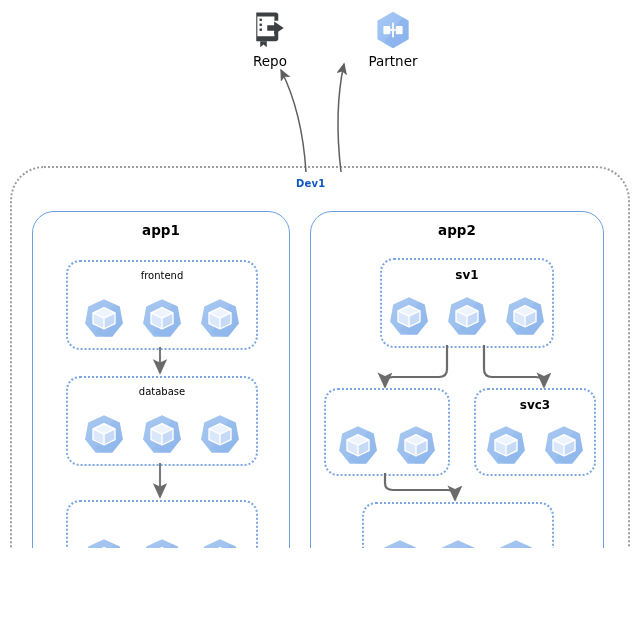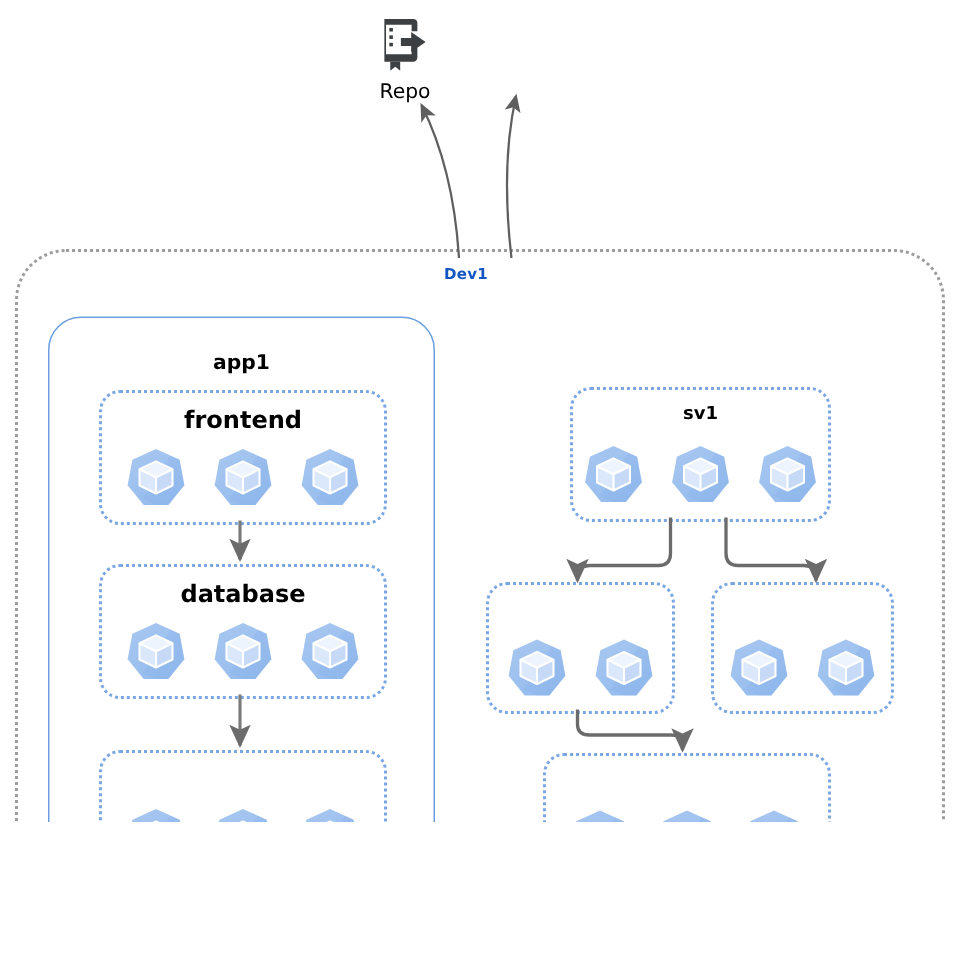--- a/index.html
+++ b/index.html
@@ -12,24 +12,24 @@
   .ext-label{font-size:13.5px;color:#000;margin-top:3px;line-height:1;white-space:nowrap;}
   .ext-icon{width:44px;height:44px;display:block;}
 
   
   .env-box{position:absolute;border:2px dotted #9d9d9d;border-radius:34px;background:transparent;}
   .env-title{position:absolute;font-size:10px;font-weight:bold;color:#1256c4;
              letter-spacing:.2px;white-space:nowrap;}
 
   .app-box{position:absolute;border:1.6px solid #6b9fe0;border-radius:22px;background:#fff;}
   .app-title{position:absolute;width:100%;text-align:center;font-size:13.5px;font-weight:bold;
-             color:#000;top:22px;left:0;}
+             color:#000;top:10px;left:0;}
 
   .svc-box{position:absolute;border:2px dotted #7aa7e3;border-radius:14px;background:#fff;}
-  .svc-title{position:absolute;width:100%;text-align:center;font-size:16px;font-weight:bold;
+  .svc-title{position:absolute;width:100%;text-align:center;font-size:10px;font-weight:normal;
              color:#000;top:8px;left:0;white-space:nowrap;}
   .svc-title.thin{font-weight:bold;font-size:12px;}
 
   .pod-row{position:absolute;left:0;width:100%;display:flex;justify-content:center;
            align-items:center;gap:14px;}
   .pod{width:44px;height:44px;display:block;}
 
   svg.edges{position:absolute;left:0;top:0;width:636px;height:636px;overflow:visible;}
 </style>
 </head>
@@ -44,20 +44,39 @@
         <rect x="12.6" y="11.6" width="2.6" height="2.6"></rect>
         <rect x="12.6" y="17.0" width="2.6" height="2.6"></rect>
         <rect x="12.6" y="22.4" width="2.6" height="2.6"></rect>
         <path d="M9 36.2h11.5v6.6l-3.6-2.9-3.6 2.9v-6.6H9z"></path>
         <path d="M28.5 14.6v4.3H21v5.8h7.5v4.3L39 21.8z"></path>
       </g>
     </svg>
     <span class="ext-label">Repo</span>
   </div>
 
+  <div class="ext-node" id="node-partner" style="left: 348px; top: 8px;">
+    <svg class="ext-icon" viewBox="0 0 48 48">
+      <defs>
+        <linearGradient id="hexPart" x1="0" y1="0" x2="1" y2="1">
+          <stop offset="0" stop-color="#a6c8f5"></stop>
+            <stop offset="1" stop-color="#8fb6ef"></stop>
+        </linearGradient>
+      </defs>
+      <path d="M24 4.2 41 14v20L24 43.8 7 34V14z" fill="url(#hexPart)"></path>
+      <path d="M24 43.8 41 34V14l-6.5-3.8L14 38z" fill="#7fa9e8" opacity=".35"></path>
+      <g fill="#ffffff">
+        <rect x="13.5" y="19.5" width="7.5" height="9" rx="1"></rect>
+        <rect x="27" y="19.5" width="7.5" height="9" rx="1"></rect>
+        <rect x="21" y="23" width="6" height="2"></rect>
+        <rect x="23" y="16" width="2" height="16"></rect>
+      </g>
+    </svg>
+    <span class="ext-label">Partner</span>
+  </div>
 
   <div class="env-box" id="env-dev1" style="left: 10px; top: 166px; width: 616px; height: 458px; border-color: rgb(157, 157, 157);"></div>
   <div class="env-title" id="env-dev1-title" style="left: 296px; top: 178px; color: rgb(18, 86, 196);">Dev1</div>
 
   <div class="app-box" id="box-app1" style="left: 32px; top: 211px; width: 256px; height: 385px; border-color: rgb(107, 159, 224);">
     <div class="app-title">app1</div>
   </div>
 
   <div class="svc-box" id="box-frontend" style="left: 66px; top: 260px; width: 188px; height: 86px;">
     <div class="svc-title">frontend</div>
@@ -213,20 +232,23 @@
           <g>
             <path d="M24 12.6 36 18.4v11.8L24 36 12 30.2V18.4z" fill="#dbe8fb"></path>
             <path d="M24 12.6 36 18.4 24 24.2 12 18.4z" fill="#eef4fd"></path>
             <path d="M24 24.2 36 18.4v11.8L24 36z" fill="#c6daf8"></path>
             <path d="M24 12.6 36 18.4v11.8L24 36 12 30.2V18.4z M24 24.2 36 18.4 M24 24.2 12 18.4 M24 24.2V36" fill="none" stroke="#ffffff" stroke-width="1.5" stroke-linejoin="round"></path>
           </g>
         </svg>
       </div>
   </div>
 
+  <div class="app-box" id="box-app2" style="left: 310px; top: 211px; width: 292px; height: 385px; border-color: rgb(107, 159, 224);">
+    <div class="app-title">app2</div>
+  </div>
 
   <div class="svc-box" id="box-sv1" style="left: 380px; top: 258px; width: 170px; height: 86px;">
     <div class="svc-title thin">sv1</div>
     <div class="pod-row" style="top: 30px; height: 52px;">
         <svg class="pod" viewBox="0 0 48 48">
           <defs>
             <linearGradient id="pg9" x1="0" y1="0" x2="0.6" y2="1">
               <stop offset="0" stop-color="#a8c7f0"></stop>
               <stop offset="1" stop-color="#96bdee"></stop>
             </linearGradient>
@@ -306,20 +328,21 @@
             <path d="M24 12.6 36 18.4v11.8L24 36 12 30.2V18.4z" fill="#dbe8fb"></path>
             <path d="M24 12.6 36 18.4 24 24.2 12 18.4z" fill="#eef4fd"></path>
             <path d="M24 24.2 36 18.4v11.8L24 36z" fill="#c6daf8"></path>
             <path d="M24 12.6 36 18.4v11.8L24 36 12 30.2V18.4z M24 24.2 36 18.4 M24 24.2 12 18.4 M24 24.2V36" fill="none" stroke="#ffffff" stroke-width="1.5" stroke-linejoin="round"></path>
           </g>
         </svg>
       </div>
   </div>
 
   <div class="svc-box" id="box-svc3" style="left: 474px; top: 388px; width: 118px; height: 84px;">
+    <div class="svc-title thin">svc3</div>
     <div class="pod-row" style="top: 30px; height: 50px;">
         <svg class="pod" viewBox="0 0 48 48">
           <defs>
             <linearGradient id="pg14" x1="0" y1="0" x2="0.6" y2="1">
               <stop offset="0" stop-color="#a8c7f0"></stop>
               <stop offset="1" stop-color="#96bdee"></stop>
             </linearGradient>
           </defs>
           <path d="M24 3.6 41.2 11.4 44.6 30 33 44.4H15L3.4 30 6.8 11.4z" fill="url(#pg14)"></path>
           <path d="M24 44.4H33L44.6 30 41.2 11.4 34.8 8.5 14 40z" fill="#7fa9e8" opacity=".22"></path>

